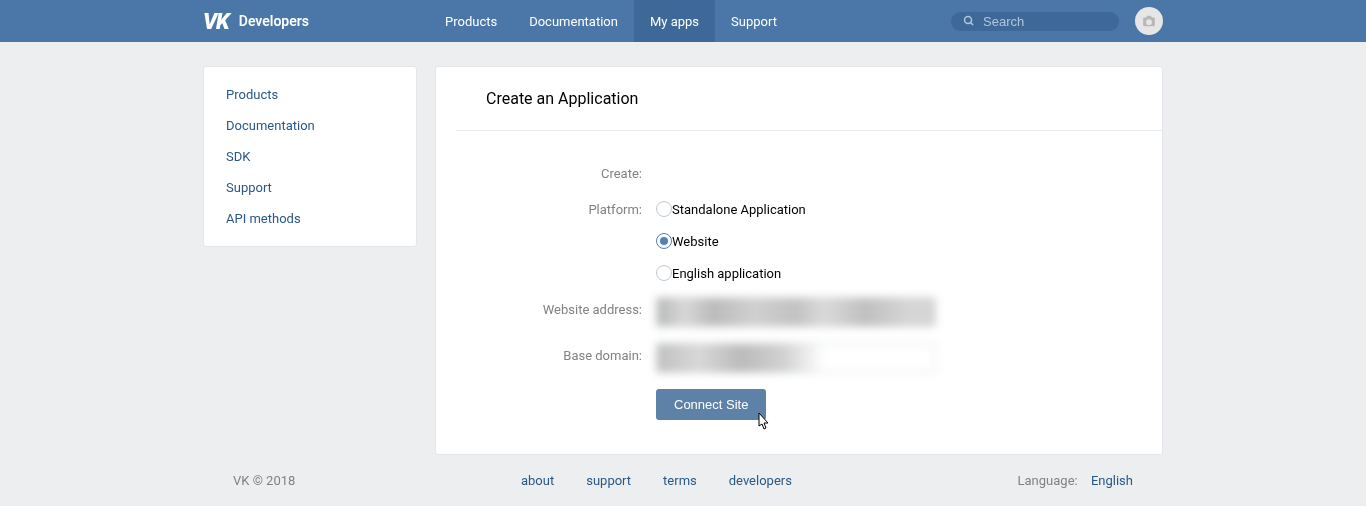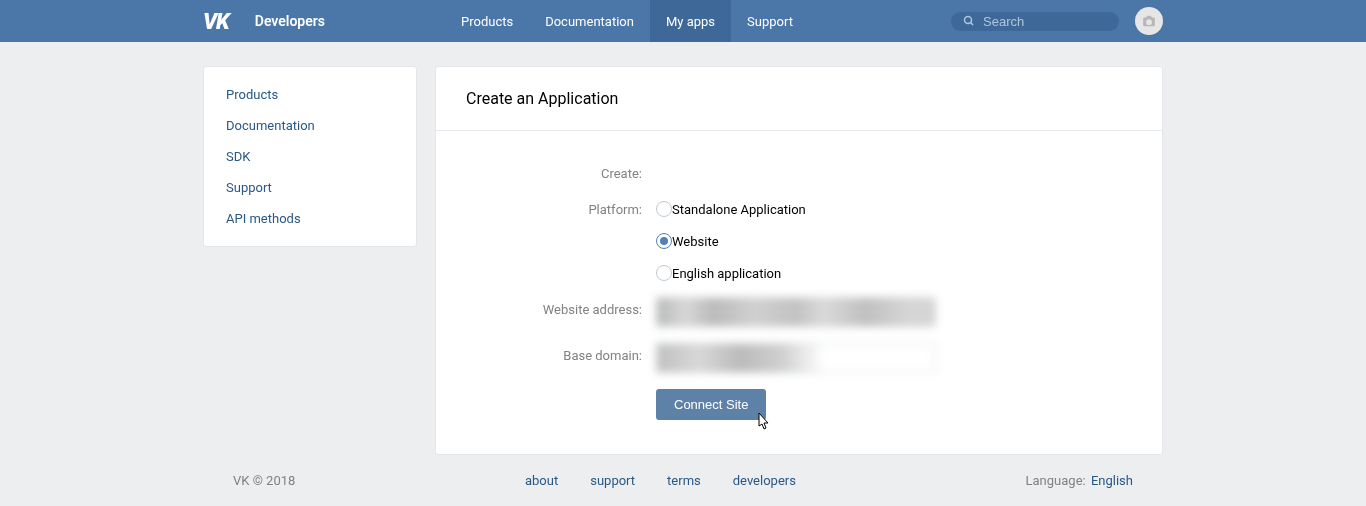--- a/index.html
+++ b/index.html
@@ -1,54 +1,54 @@
 <!DOCTYPE html>
 <html><head>
 <meta charset="utf-8">
 <style>
 * { margin:0; padding:0; box-sizing:border-box; }
 body { font-family:-apple-system,BlinkMacSystemFont,"Segoe UI",Roboto,Arial,sans-serif; background:#edeef0; font-size:13px; color:#000; }
 .header { background:#4a76a8; height:42px; display:flex; align-items:center; justify-content:center; }
 .header-inner { width:960px; display:flex; align-items:center; height:100%; }
-.logo-area { display:flex; align-items:center; gap:26px; padding-right:120px; }
+.logo-area { display:flex; align-items:center; gap:10px; padding-right:120px; }
 .vk-logo { color:#fff; font-weight:900; font-size:22px; font-style:italic; letter-spacing:-1px; }
 .logo-text { color:#fff; font-weight:600; font-size:14px; }
 .nav { display:flex; height:100%; }
 .nav-item { display:flex; align-items:center; padding:0 16px; color:#fff; font-size:13px; cursor:pointer; height:100%; }
 .nav-item.active { background:#3e6898; }
 .search-box { margin-left:auto; background:#3e6898; border-radius:16px; height:19px; width:168px; display:flex; align-items:center; padding:0 12px; gap:8px; }
 .search-icon { width:14px; height:14px; }
 .search-input { background:transparent; border:none; outline:none; color:#b0c6de; font-size:13px; width:100%; }
 .search-input::placeholder { color:#b0c6de; }
 .avatar { width:28px; height:28px; border-radius:50%; background:#e6e6e6; margin-left:16px; display:flex; align-items:center; justify-content:center; }
 .avatar svg { width:14px; height:12px; fill:#b7b7b7; }
 .content { width:960px; margin:24px auto 0; display:flex; gap:18px; align-items:flex-start; }
 .sidebar { width:214px; background:#fff; border:1px solid #e4e6e9; border-radius:3px; padding:12px 0; }
 .sidebar-item { padding:8px 22px; color:#2a5885; cursor:pointer; font-size:13px; }
 .main { flex:1; background:#fff; border:1px solid #e4e6e9; border-radius:3px; }
-.page-title { font-size:16px; color:#000; padding:22px 30px; border-bottom:1px solid #e7e8ec; font-weight:400; }
+.page-title { font-size:16px; color:#000; padding:22px 30px; border-bottom:1px solid #e7e8ec; font-weight:400;margin-left:20px; }
 .form { padding:30px 30px 34px; }
 .form-row { display:flex; align-items:flex-start; margin-bottom:16px; }
 .form-label { width:190px; text-align:right; padding-right:14px; color:#828282; font-size:13px; padding-top:5px; }
 .form-control { width:280px; }
 .text-input { width:100%; height:30px; border:1px solid #d3d9de; border-radius:2px; padding:0 10px; font-size:13px; outline:none; }
 .radio-row { display:flex; align-items:center; padding:4px 0 12px; cursor:pointer; }
 .radio { width:16px; height:16px; border:1px solid #c1c9d1; border-radius:50%; display:flex; align-items:center; justify-content:center; flex-shrink:0; }
 .radio.checked { border-color:#5181b8; }
 .radio.checked::after { content:""; width:8px; height:8px; background:#5181b8; border-radius:50%; }
 .radio-label { font-size:13px; }
 .blurred { filter:blur(4px); background:linear-gradient(90deg,#b8b8b8 0,#d8d8d8 10%,#bbb 20%,#d0d0d0 35%,#c2c2c2 50%,#dadada 60%,#c0c0c0 75%,#d5d5d5 90%); height:30px; border:1px solid #d3d9de; border-radius:2px; }
 .submit-btn { background:#5e81a8; color:#fff; border:none; border-radius:3px; padding:8px 18px; font-size:13px; cursor:pointer; position:relative; }
 .cursor { position:absolute; right:-6px; bottom:-14px; }
 .footer { width:960px; margin:18px auto 20px; display:flex; align-items:center; padding:0 30px 0 30px; font-size:13px; }
 .footer-left { color:#828282; margin-left:0; }
 .footer-links { display:flex; gap:32px; margin:0 auto; }
 .footer-links a { color:#2a5885; text-decoration:none; cursor:pointer; }
 .footer-right { color:#828282; }
-.footer-right .lang { color:#2a5885; cursor:pointer; margin-left:2px; }
+.footer-right .lang { color:#2a5885; cursor:pointer; margin-left:10px; }
 </style>
 </head>
 <body>
 
 <div class="header">
   <div class="header-inner">
     <div class="logo-area">
       <span class="vk-logo">VK</span>
       <span class="logo-text">Developers</span>
     </div>

